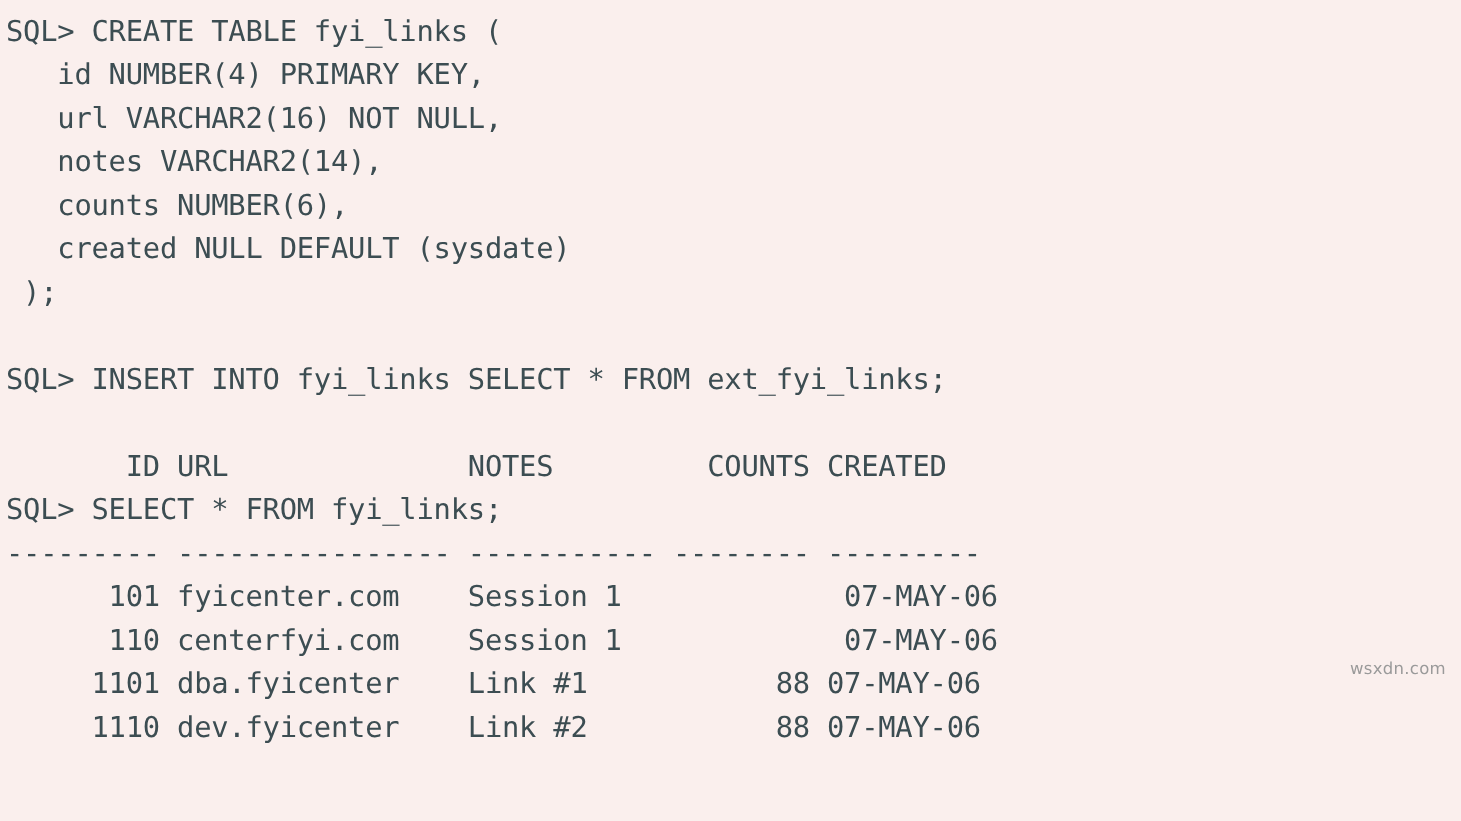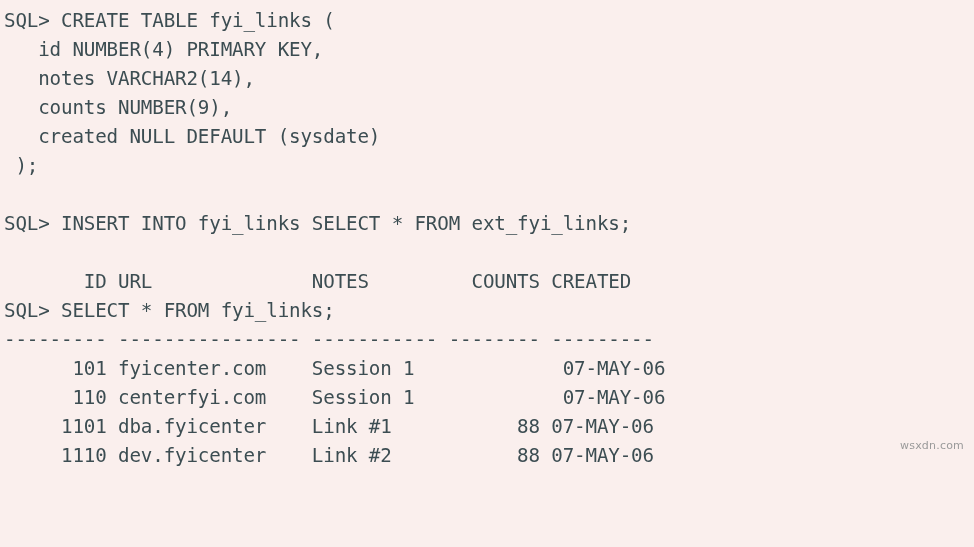--- a/index.html
+++ b/index.html
@@ -50,24 +50,25 @@
 </style>
 </head>
 <body>
 
 <div id="terminal">
 
   <div class="console-line">SQL&gt; CREATE TABLE fyi_links (</div>
 
   <div class="console-line">   id NUMBER(4) PRIMARY KEY,</div>
 
+  <div class="console-line">   url VARCHAR2(16) NOT NULL,</div>
 
   <div class="console-line">   notes VARCHAR2(14),</div>
 
-  <div class="console-line">   counts NUMBER(9),</div>
+  <div class="console-line">   counts NUMBER(6),</div>
 
   <div class="console-line">   created NULL DEFAULT (sysdate)</div>
 
   <div class="console-line"> );</div>
 
   <div class="console-line blank">&nbsp;</div>
 
   <div class="console-line">SQL&gt; INSERT INTO fyi_links SELECT * FROM ext_fyi_links;</div>
 
 

